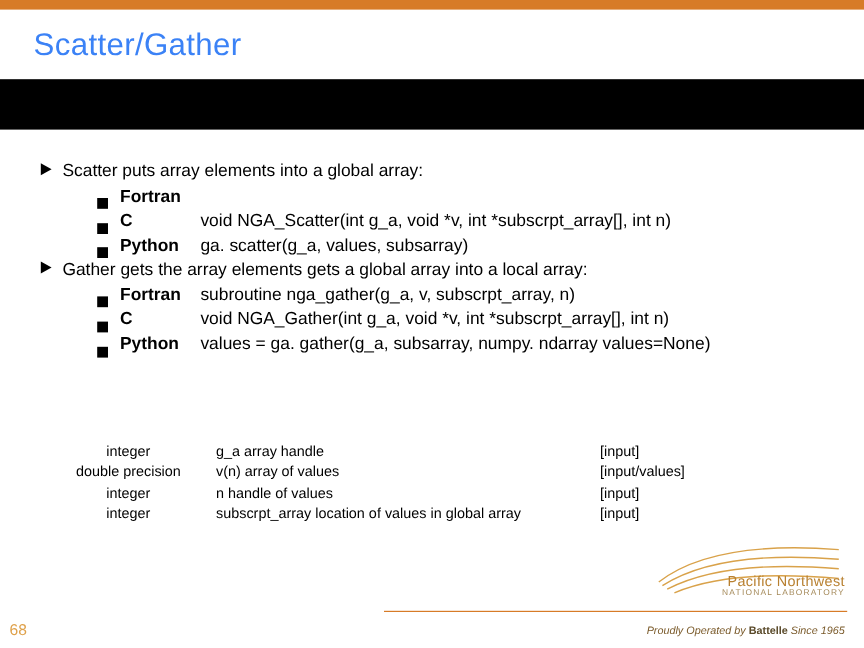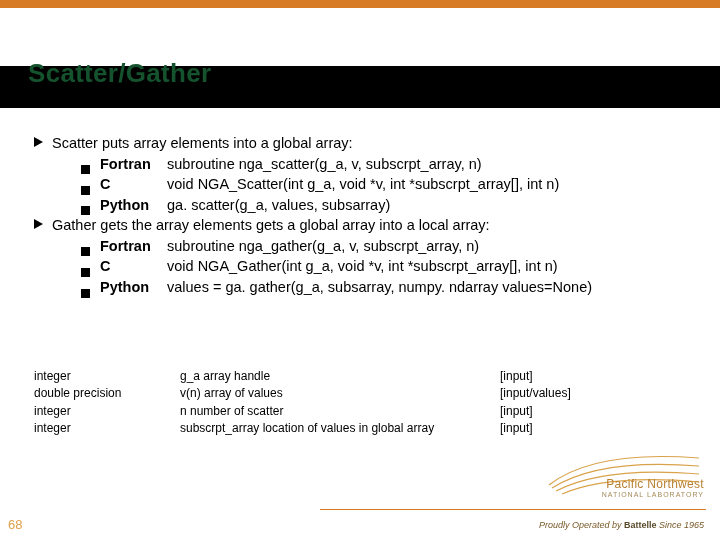--- a/index.html
+++ b/index.html
@@ -1,30 +1,30 @@
 <!DOCTYPE html>
 <html><head>
 <meta charset="utf-8">
 <style>
   * { margin: 0; padding: 0; box-sizing: border-box; }
   html, body { width: 720px; height: 540px; overflow: hidden; font-family: Arial, Helvetica, sans-serif; background: #fff; }
   .slide { position: relative; width: 720px; height: 540px; background: #fff; }
   .black-band { position: absolute; top: 66px; left: 0; right: 0; height: 42px; background: #000; }
   .orange-top { position: absolute; top: 0; left: 0; right: 0; height: 8px; background: #d77b27; }
-  .title { position: absolute; top: 22px; left: 28px; font-size: 26px; font-weight: bold; color: #14532d; letter-spacing: 0.3px; margin-top: 36px; }
+  .title { position: absolute; top: 22px; left: 28px; font-size: 26px; font-weight: normal; color: #3b82f6; letter-spacing: 0.3px; }
   .body { position: absolute; top: 134px; left: 34px; right: 20px; color: #000; font-size: 14.5px; line-height: 1.35; }
   .lvl1 { margin-bottom: 1px; }
   .tri { display: inline-block; width: 0; height: 0; border-top: 5px solid transparent; border-bottom: 5px solid transparent; border-left: 9px solid #000; margin-right: 9px; vertical-align: 1px; }
   .lvl2 { padding-left: 47px; display: flex; align-items: flex-end; margin-bottom: 1px; }
   .sq { display: inline-block; width: 9px; height: 9px; background: #000; margin-top: 5px; margin-right: 10px; flex: none; }
   .lang { display: inline-block; width: 67px; flex: none; font-weight: bold; }
   .code { display: inline-block; }
   .params { position: absolute; top: 368px; left: 34px; right: 20px; font-size: 12px; line-height: 1.45; color: #000; }
   .params-row { display: flex; }
-  .p-col1 { width: 146px; flex: none; }
+  .p-col1 { width: 146px; flex: none; text-align: center; }
   .p-col2 { width: 320px; flex: none; }
   .p-col3 { width: 120px; flex: none; }
   .footer-rule { position: absolute; left: 320px; right: 14px; bottom: 30px; height: 0; border-top: 1px solid #d77b27; }
   .footer-text { position: absolute; right: 16px; bottom: 10px; font-size: 9px; font-style: italic; color: #7a5a2a; }
   .footer-text .bat { font-weight: bold; font-style: normal; color: #5a4a2a; }
   .logo { position: absolute; right: 16px; bottom: 40px; width: 160px; height: 60px; }
   .logo svg { width: 100%; height: 100%; }
   .logo-text { position: absolute; right: 16px; bottom: 42px; text-align: right; color: #b88030; }
   .logo-text .ln1 { font-size: 12px; font-weight: 400; letter-spacing: 0.3px; }
   .logo-text .ln2 { font-size: 7px; letter-spacing: 1px; color: #a58a5a; }
@@ -39,21 +39,20 @@
   <div class="title">Scatter/Gather</div>
 
   <div class="body">
 
     <div class="lvl1">
       <span class="tri"></span><span>Scatter puts array elements into a global array:</span>
     </div>
     <div class="lvl2">
       <span class="sq"></span>
       <span class="lang">Fortran</span>
-      <span class="code">subroutine nga_scatter(g_a, v, subscrpt_array, n)</span>
     </div>
     <div class="lvl2">
       <span class="sq"></span>
       <span class="lang">C</span>
       <span class="code">void NGA_Scatter(int g_a, void *v, int *subscrpt_array[], int n)</span>
     </div>
     <div class="lvl2">
       <span class="sq"></span>
       <span class="lang">Python</span>
       <span class="code">ga. scatter(g_a, values, subsarray)</span>
@@ -85,21 +84,21 @@
       <span class="p-col2">g_a array handle</span>
       <span class="p-col3">[input]</span>
     </div>
     <div class="params-row">
       <span class="p-col1">double precision</span>
       <span class="p-col2">v(n) array of values</span>
       <span class="p-col3">[input/values]</span>
     </div>
     <div class="params-row">
       <span class="p-col1">integer</span>
-      <span class="p-col2">n number of scatter</span>
+      <span class="p-col2">n handle of values</span>
       <span class="p-col3">[input]</span>
     </div>
     <div class="params-row">
       <span class="p-col1">integer</span>
       <span class="p-col2">subscrpt_array location of values in global array</span>
       <span class="p-col3">[input]</span>
     </div>
   </div>
 
   <div class="logo">

